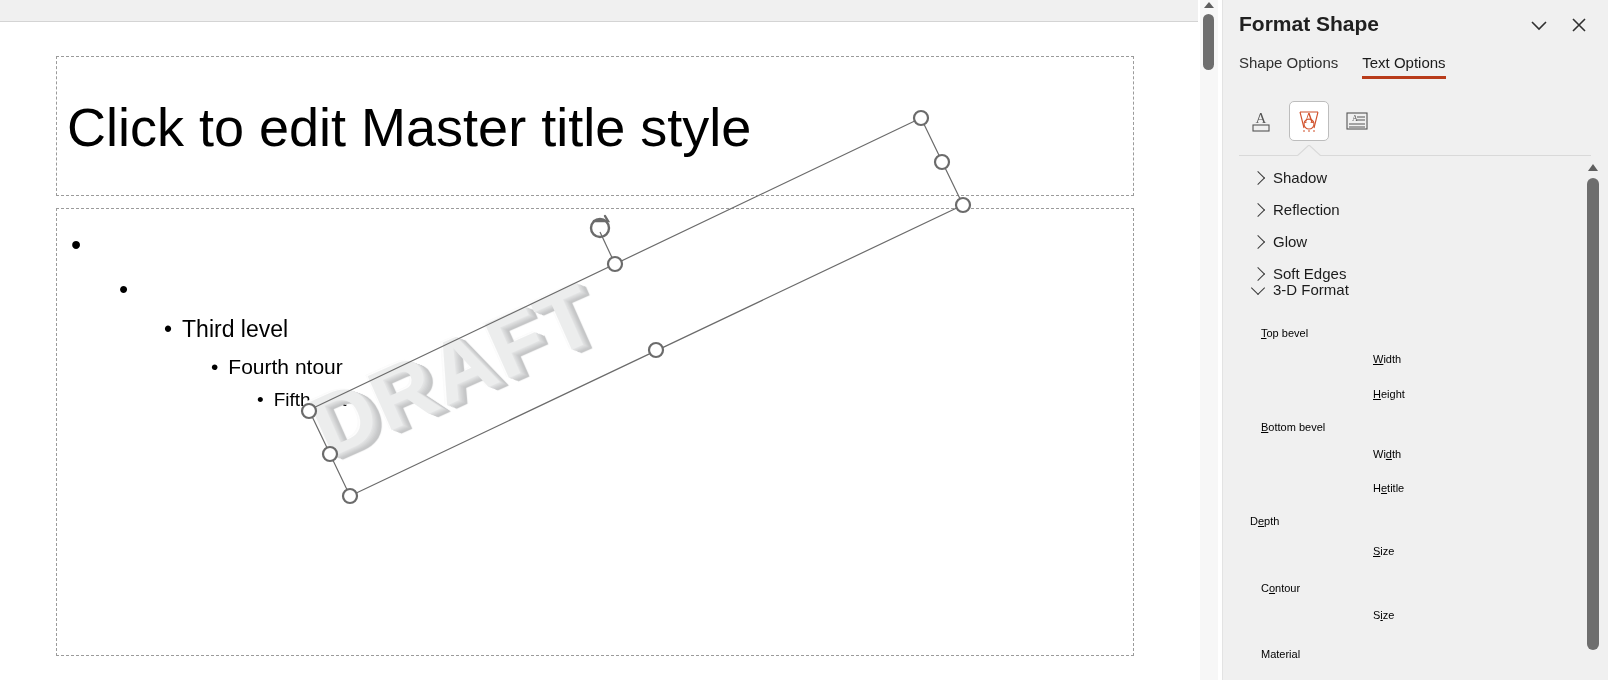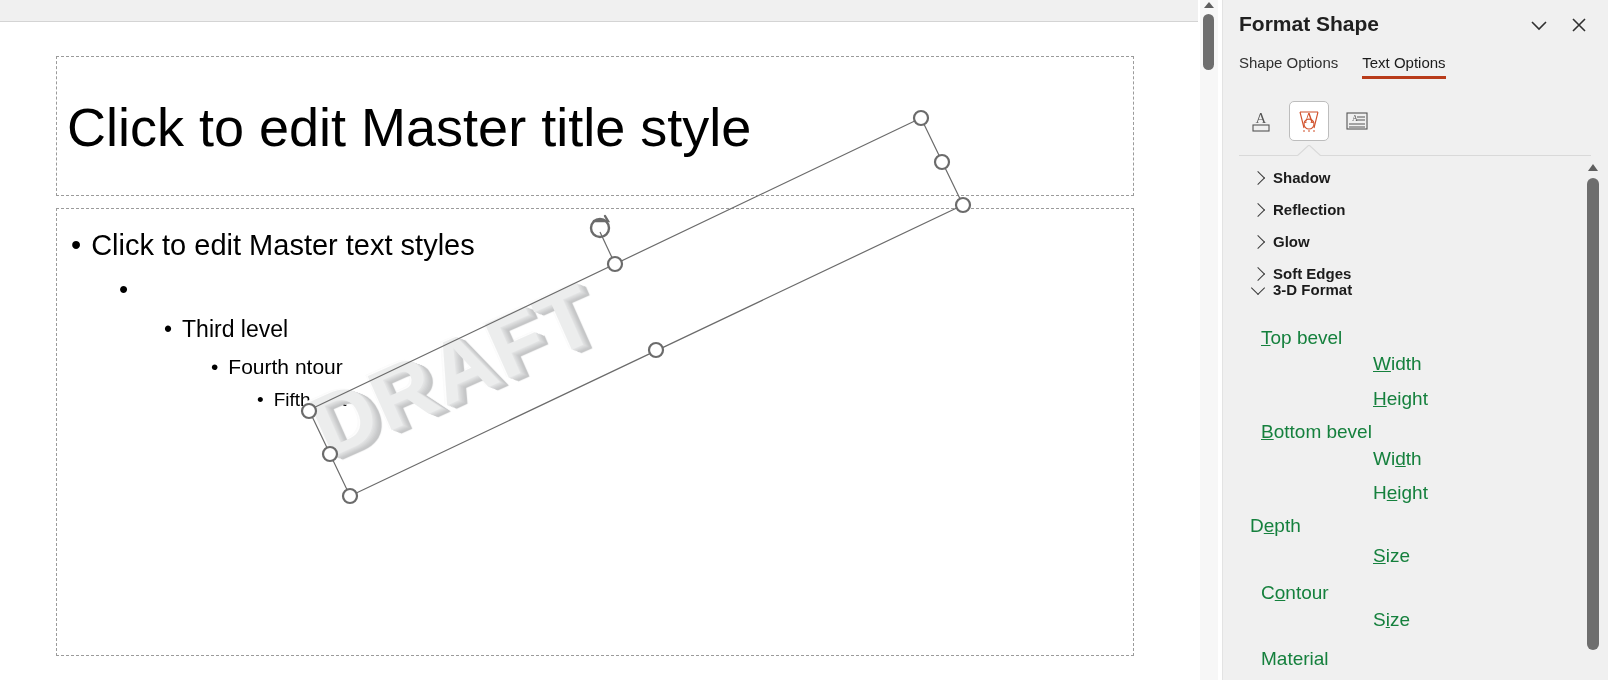--- a/index.html
+++ b/index.html
@@ -196,37 +196,37 @@
   .divider.notch-a { width: 58px; }
   .divider.notch-b { left: 98px; width: 270px; }
   .notch {
     position: absolute; left: 74px; top: 145px;
     width: 24px; height: 11px;
   }
 
   
   .sect {
     position: absolute; left: 28px;
-    font-size: 15px; font-weight: 700; color: #1b1b1b;
+    font-size: 15px; font-weight: 400; color: #1b1b1b;
     cursor: pointer;
     display: flex; align-items: center; gap: 10px;
   }
   .chev {
     display: inline-block;
     width: 9px; height: 9px;
     border-right: 1.9px solid #3b3b3b;
     border-bottom: 1.9px solid #3b3b3b;
     transform: rotate(-45deg);
     margin-left: 2px;
   }
   .chev.down { transform: rotate(45deg); margin-top: -4px; }
 
   .lbl {
     position: absolute;
-    font-size: 19px; color: #15803d;
+    font-size: 11px; color: #000000;
   }
   .lbl u { text-decoration: underline; }
 
   
   .pane-scroll {
     position: absolute; right: 8px; top: 160px;
     width: 16px; height: 520px;
     background: #f0f0f0;
   }
   .pane-scroll .up {
@@ -254,21 +254,20 @@
     <div class="slide">
 
       <div class="ph ph-title">
         <div class="title-text">Click to edit Master title style</div>
       </div>
 
       <div class="ph ph-body">
         <div class="bullets">
           <div class="bl bl1">
             <span class="dot">•</span>
-            <span>Click to edit Master text styles</span>
           </div>
           <div class="bl bl2">
             <span class="dot">•</span>
           </div>
           <div class="bl bl3">
             <span class="dot">•</span>
             <span>Third level</span>
           </div>
           <div class="bl bl4">
             <span class="dot">•</span>
@@ -400,21 +399,21 @@
 
       <div class="lbl" style="left:38px; top:421px">
         <u>B</u><span>ottom bevel</span>
       </div>
 
       <div class="lbl" style="left:150px; top:448px">
         <span>Wi</span><u>d</u><span>th</span>
       </div>
 
       <div class="lbl" style="left:150px; top:482px">
-        <span>H</span><u>e</u><span>ight</span>
+        <span>H</span><u>e</u><span>title</span>
       </div>
 
       <div class="lbl" style="left:27px; top:515px">
         <span>D</span><u>e</u><span>pth</span>
       </div>
 
       <div class="lbl" style="left:150px; top:545px">
         <u>S</u><span>ize</span>
       </div>
 

